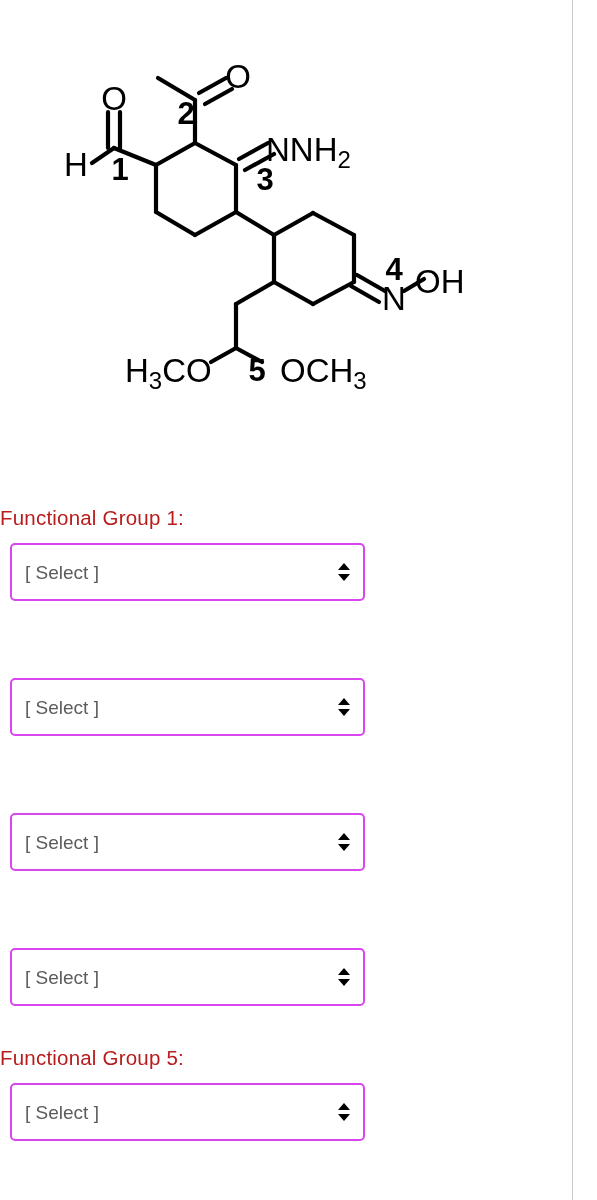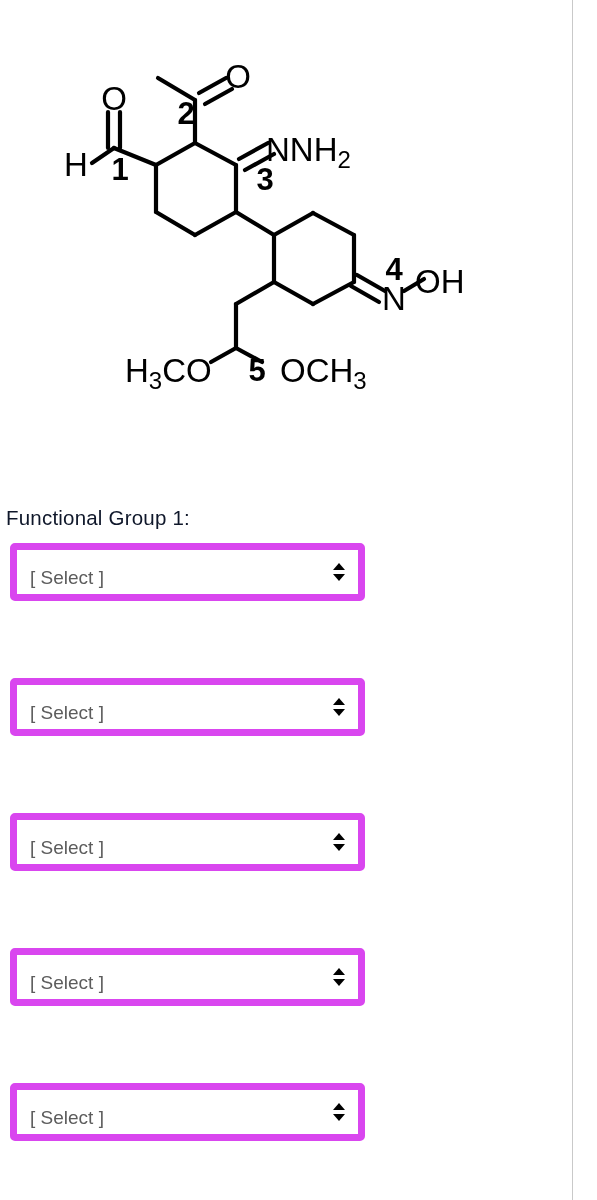--- a/index.html
+++ b/index.html
@@ -55,36 +55,36 @@
     left: 0;
     top: 505px;
     width: 540px;
   }
   .field-group {
     position: relative;
     height: 135px;
   }
   .field-label {
     position: absolute;
-    left: 6px;
+    left: 0;
     top: 0px;
     font-size: 20.5px;
     line-height: 26px;
-    color: #0f172a;
+    color: #b91c1c;
     letter-spacing: 0.01em;
     white-space: nowrap;
   }
   .select-box {
     position: absolute;
     left: 10px;
     top: 38px;
     width: 355px;
     height: 58px;
     box-sizing: border-box;
-    border: 7px solid #d946ef;
+    border: 2px solid #d946ef;
     border-radius: 5px;
     background: #ffffff;
     cursor: pointer;
   }
   .select-value {
     position: absolute;
     left: 13px;
     top: 0;
     height: 56px;
     line-height: 56px;
@@ -227,20 +227,21 @@
       <span class="select-arrow">
         <svg width="14" height="22" viewBox="0 0 14 22">
           <polygon points="7,2 13,9 1,9" fill="#000000"></polygon>
           <polygon points="7,20 13,13 1,13" fill="#000000"></polygon>
         </svg>
       </span>
     </div>
   </div>
 
   <div class="field-group">
+    <div class="field-label">Functional Group 5:</div>
     <div class="select-box">
       <span class="select-value">[ Select ]</span>
       <span class="select-arrow">
         <svg width="14" height="22" viewBox="0 0 14 22">
           <polygon points="7,2 13,9 1,9" fill="#000000"></polygon>
           <polygon points="7,20 13,13 1,13" fill="#000000"></polygon>
         </svg>
       </span>
     </div>
   </div>

